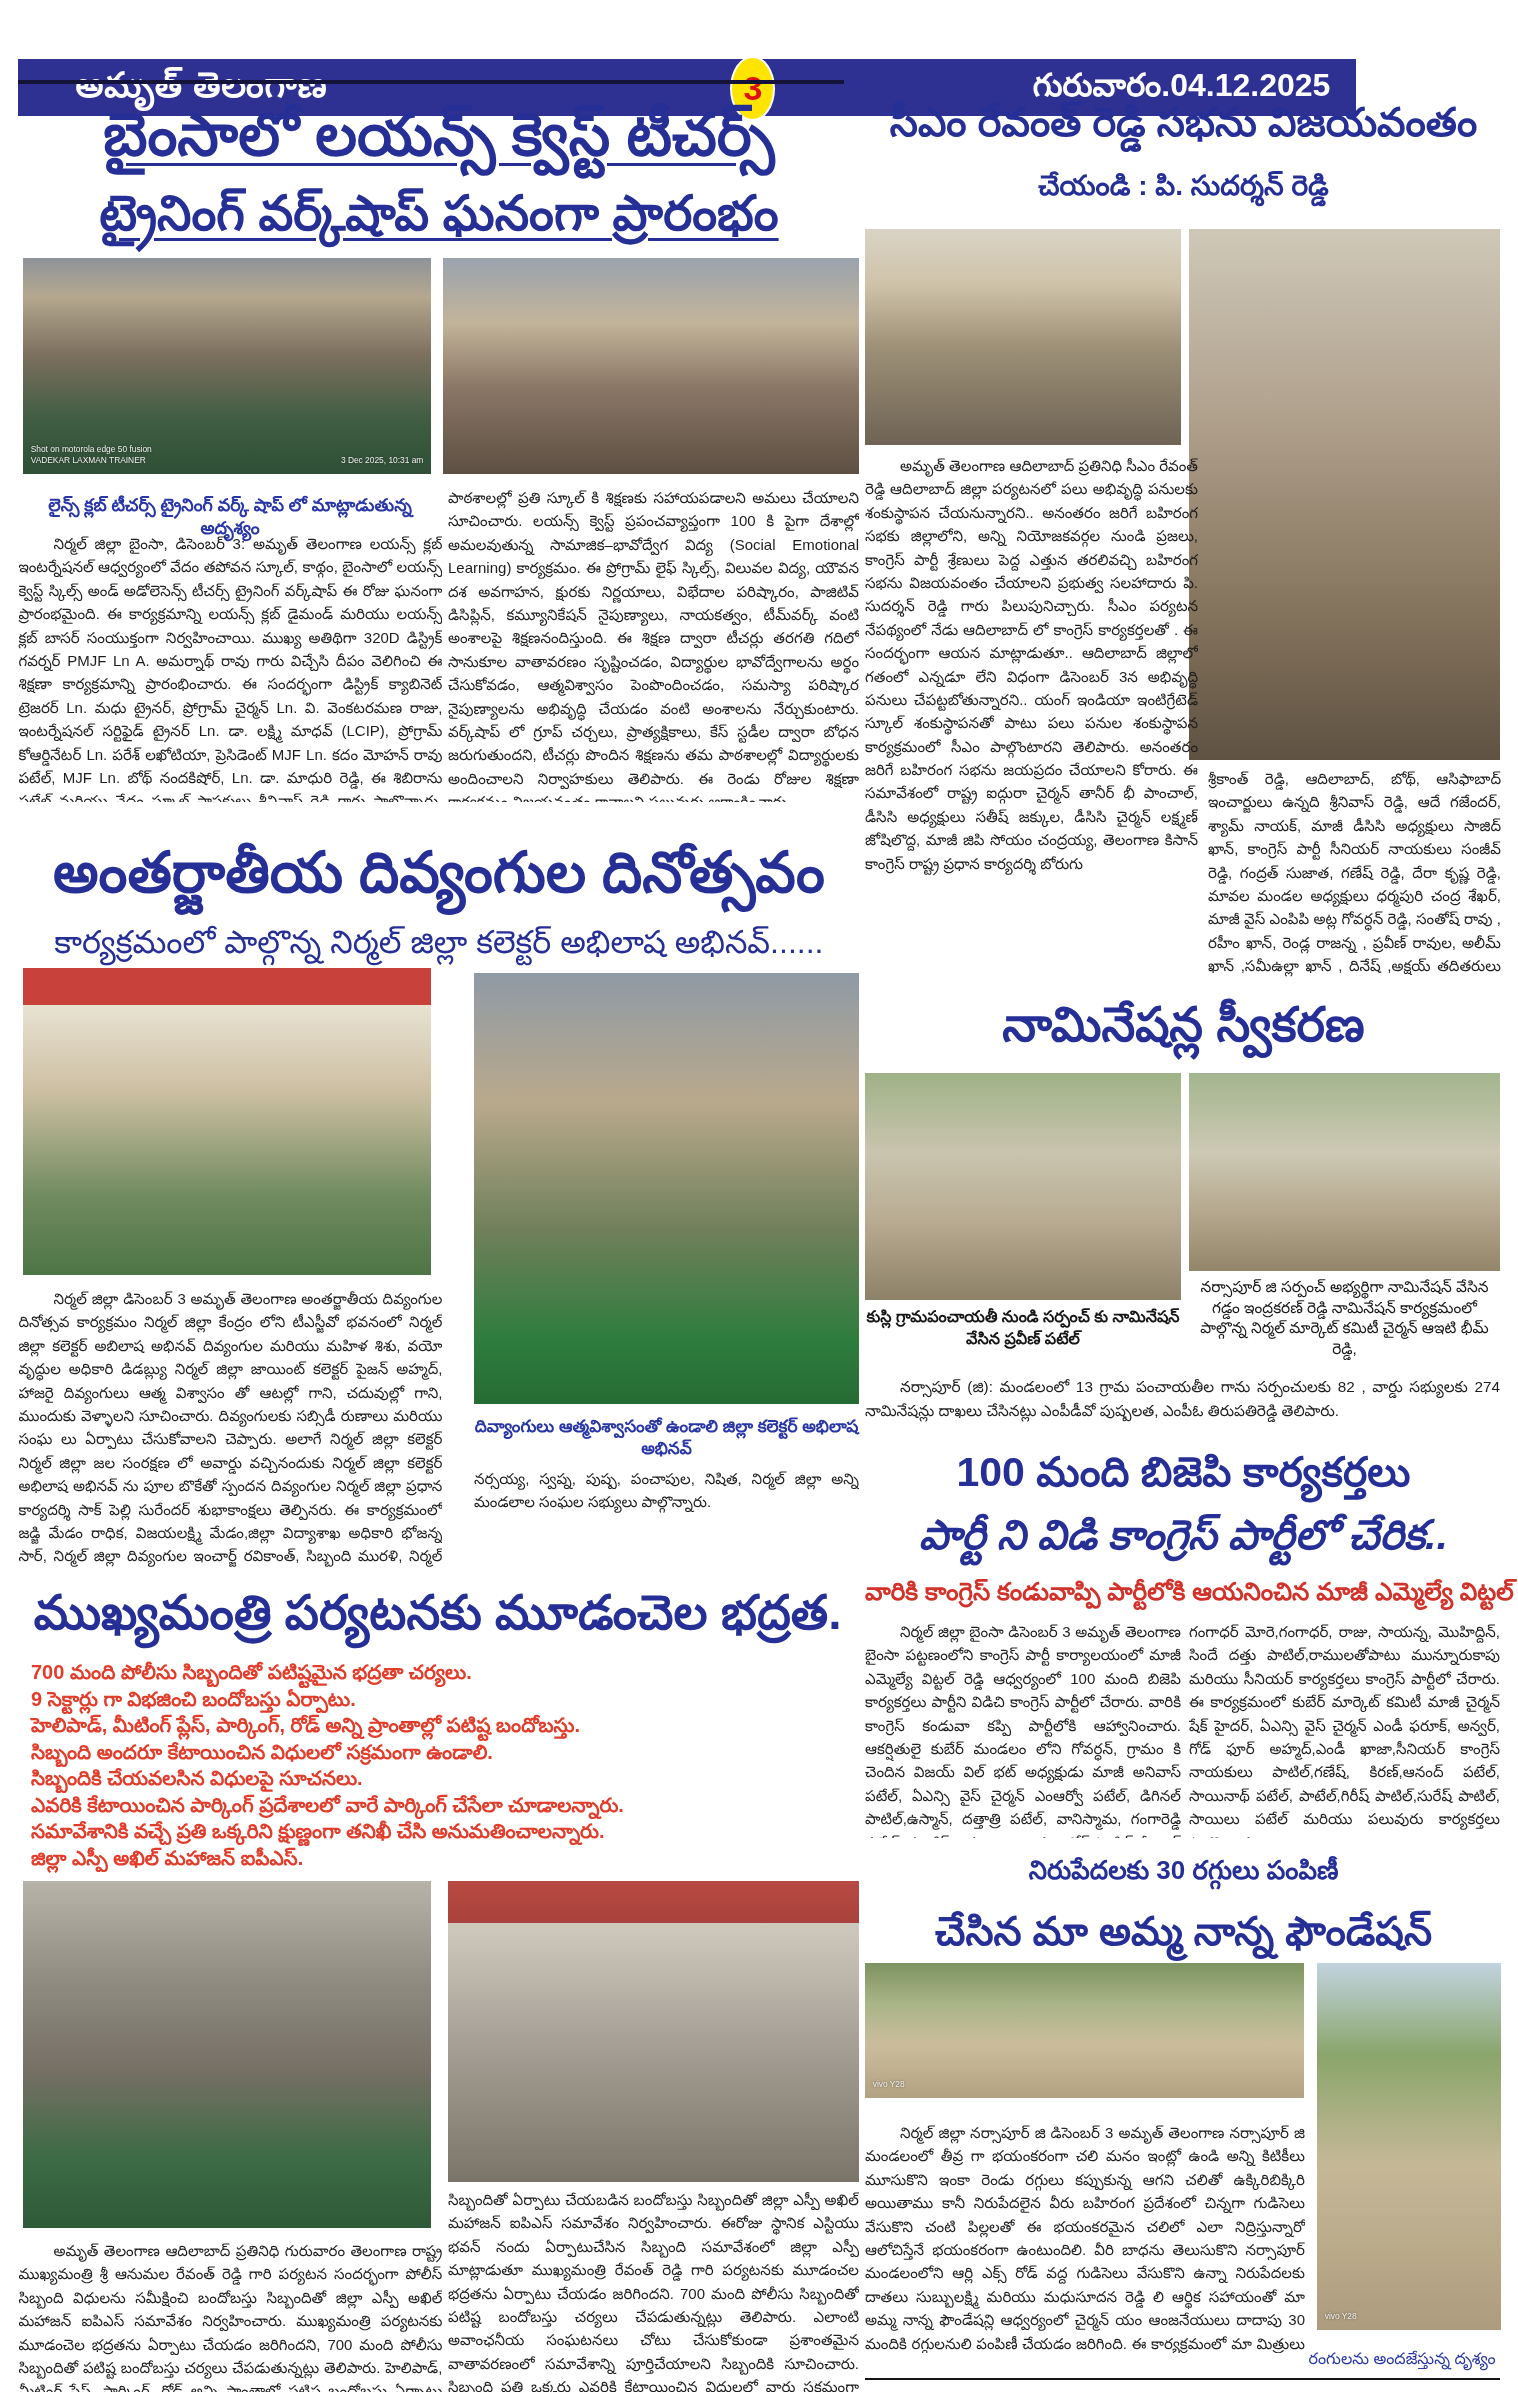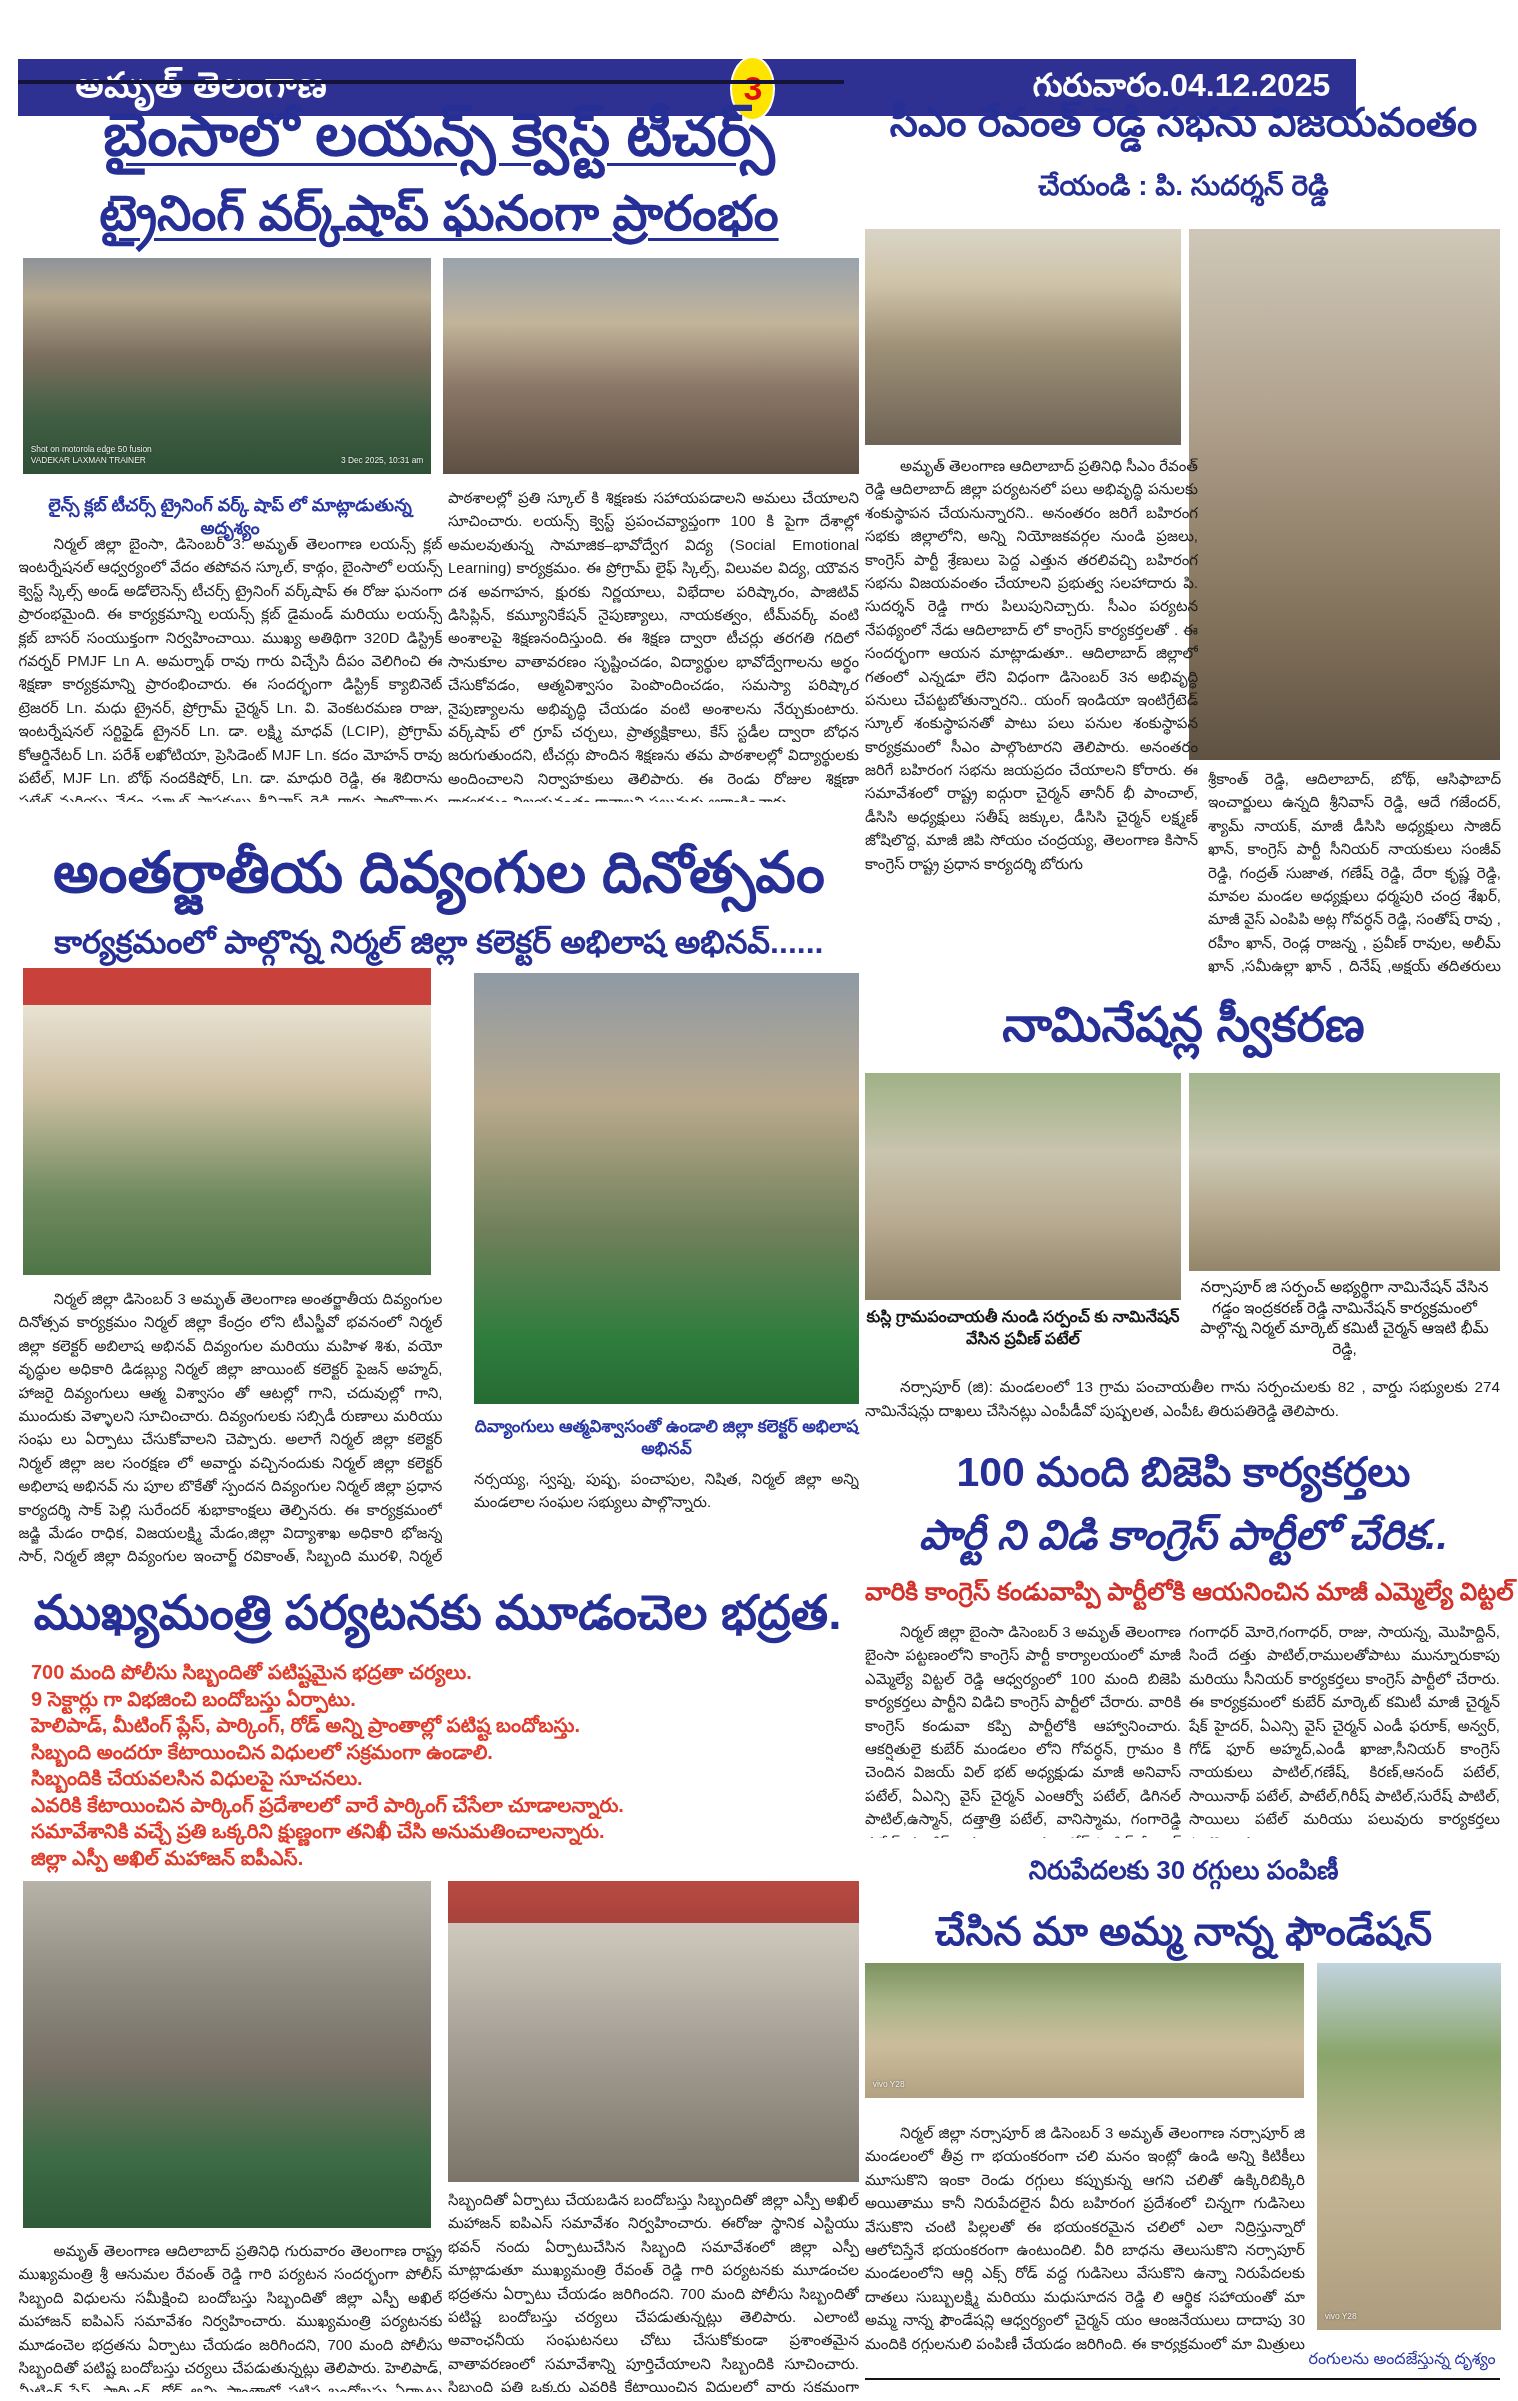--- a/index.html
+++ b/index.html
@@ -13,21 +13,21 @@
   .mh-date{position:absolute;right:26px;top:7.7px;font-size:32px;font-weight:bold;}
   .mh-badge{position:absolute;left:712px;top:-3.1px;width:41px;height:61px;background:#ffe400;
             border:2.3px solid #ffffff;border-radius:50%;display:flex;align-items:center;justify-content:center;}
   .mh-badge span{color:#e01010;font-size:34px;font-weight:bold;}
   .mh-rule{background:#14143a;}
 
   
   .hl{color:#252f96;font-weight:bold;text-align:center;white-space:nowrap;}
   .hl-u{text-decoration:underline;text-decoration-thickness:3.1px;text-underline-offset:7.7px;}
   .hl-left{text-align:left;padding-left:15.3px;}
-  .sub-blue{color:#252f96;font-weight:bold;text-align:center;white-space:nowrap;}
+  .sub-blue{color:#252f96;font-weight:normal;text-align:center;white-space:nowrap;}
   .sub-red{color:#d2322a;font-weight:bold;text-align:center;white-space:nowrap;}
 
   
   .body-col{font-size:15px;line-height:1.56;text-align:justify;color:#1d1d1d;overflow:hidden;}
   .lead{text-indent:35px;}
   .cap-blue{color:#2836a6;font-weight:bold;text-align:center;font-size:17.6px;line-height:1.3;}
   .cap-dark{color:#161616;font-weight:bold;text-align:center;font-size:16px;line-height:1.35;}
   .cap-dark2{color:#161616;text-align:center;font-size:15.3px;line-height:1.35;}
 
   

